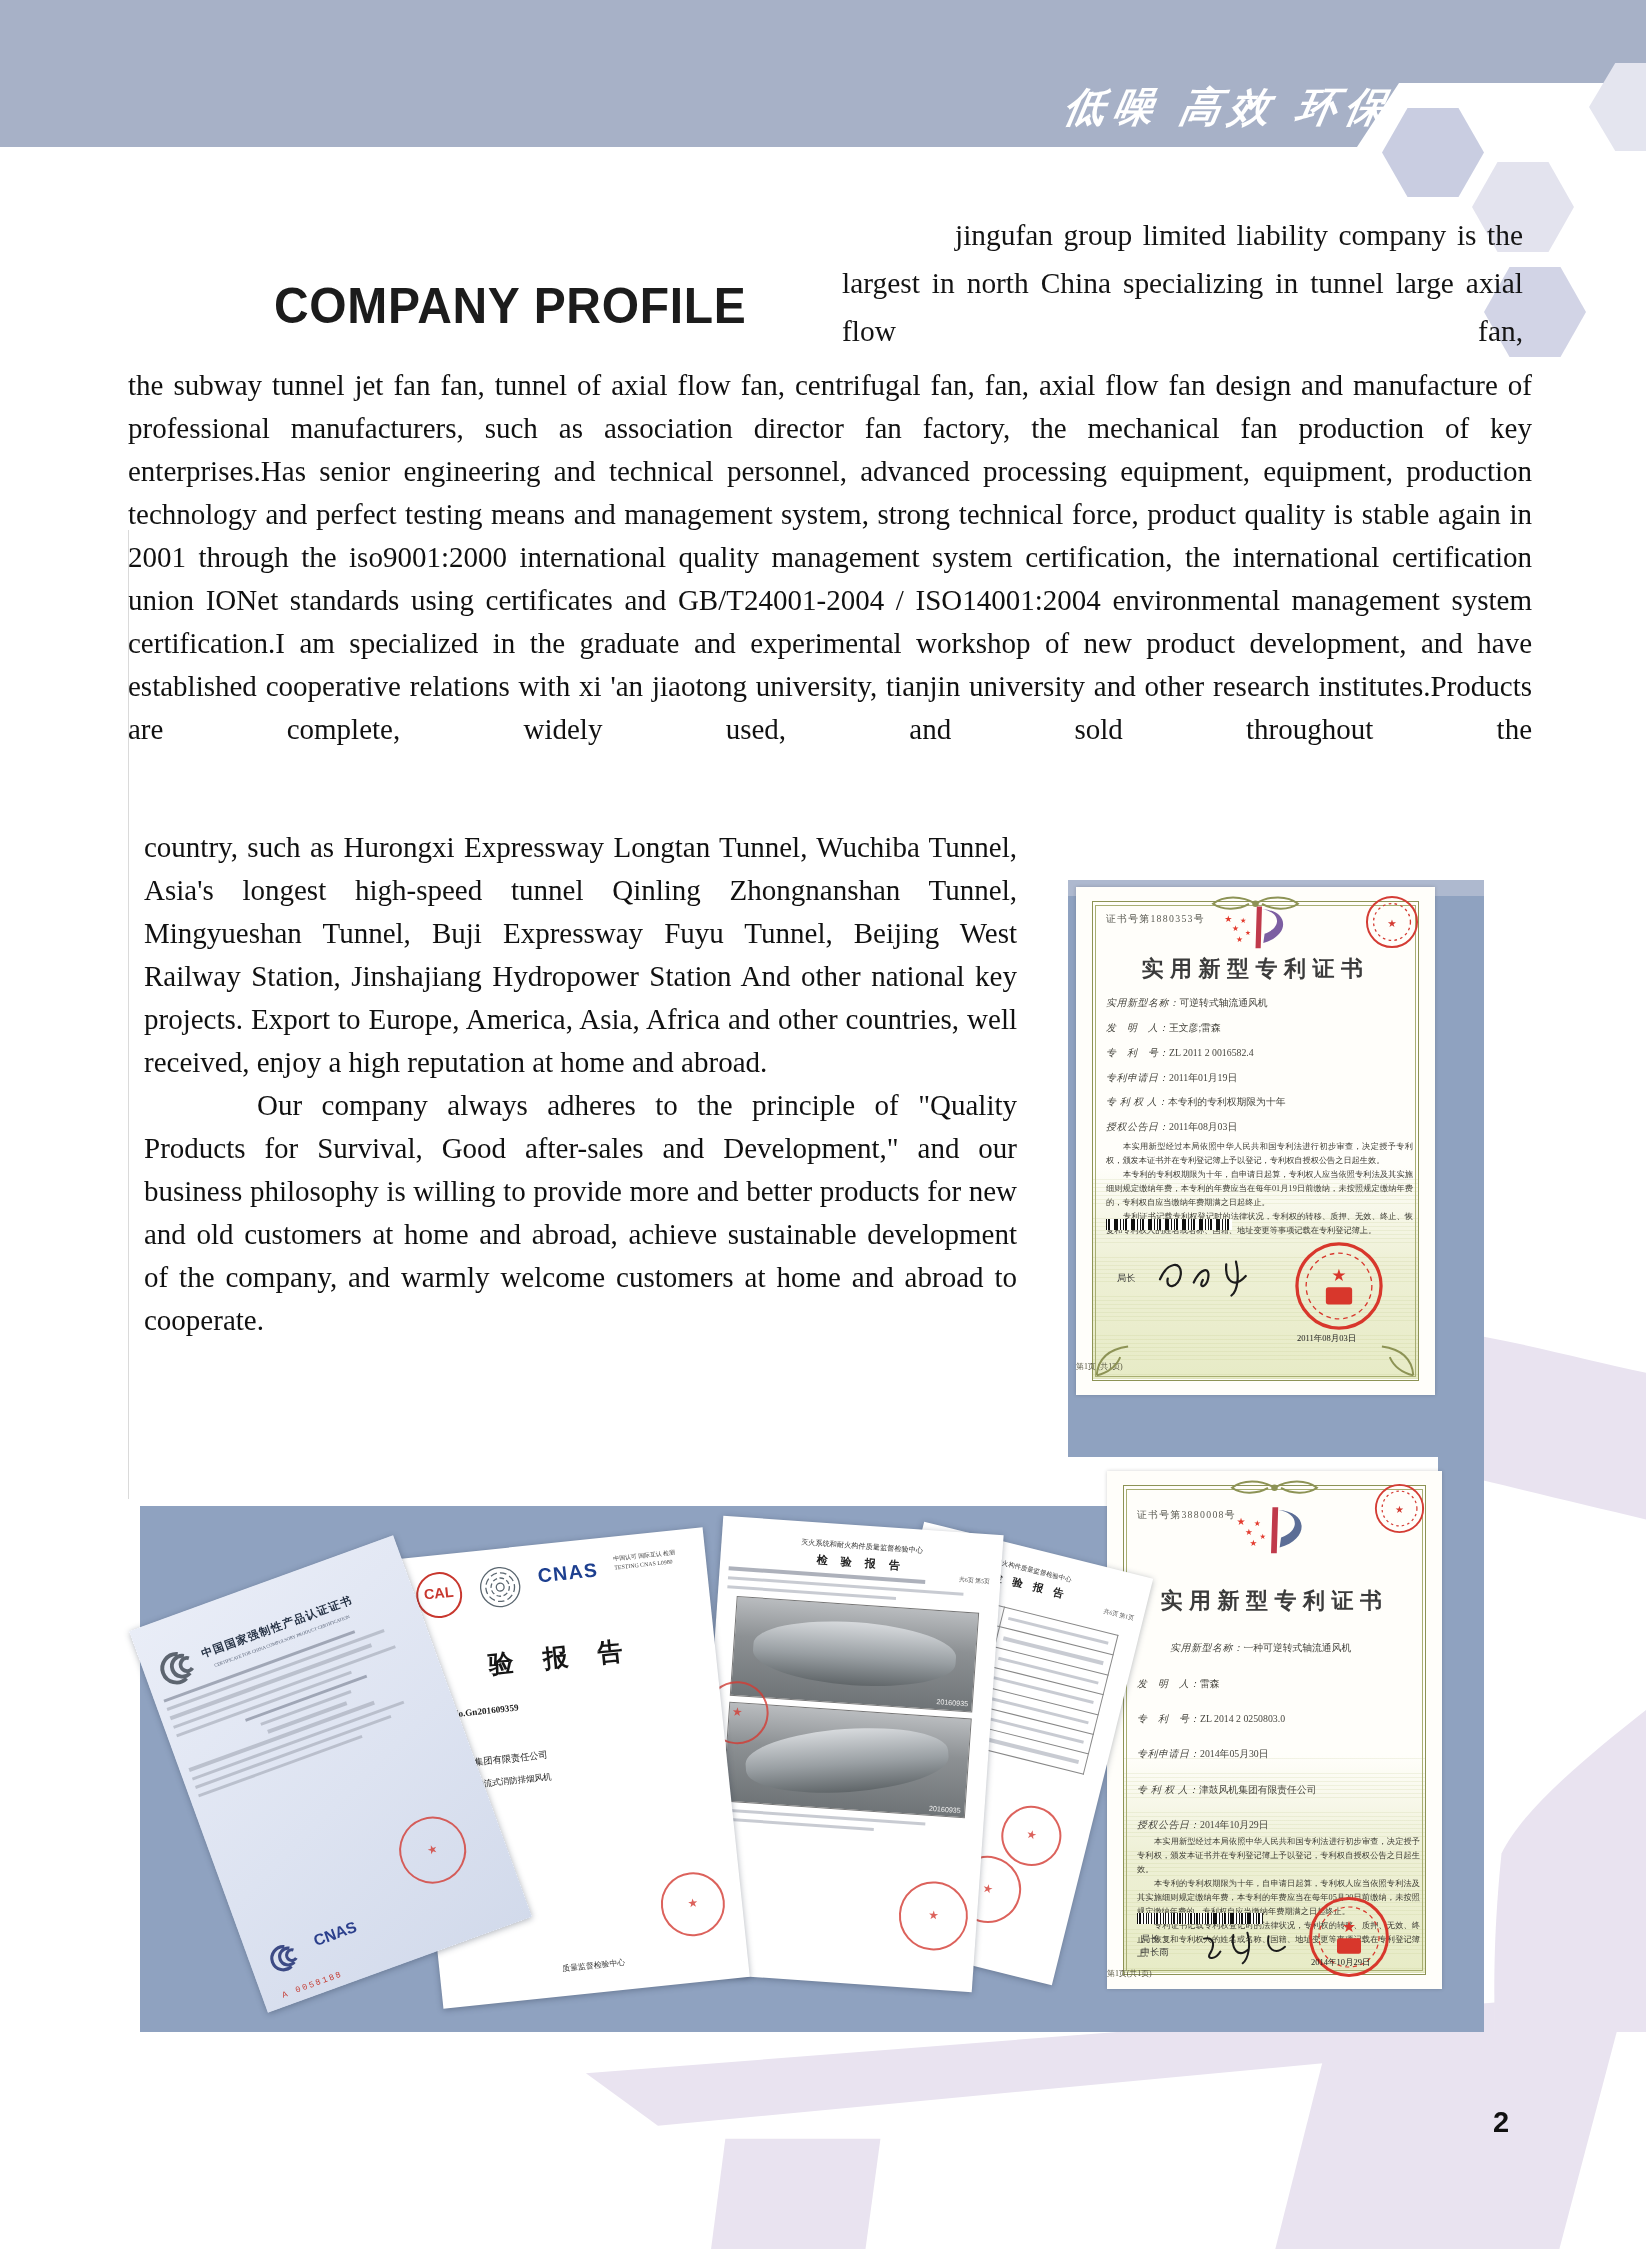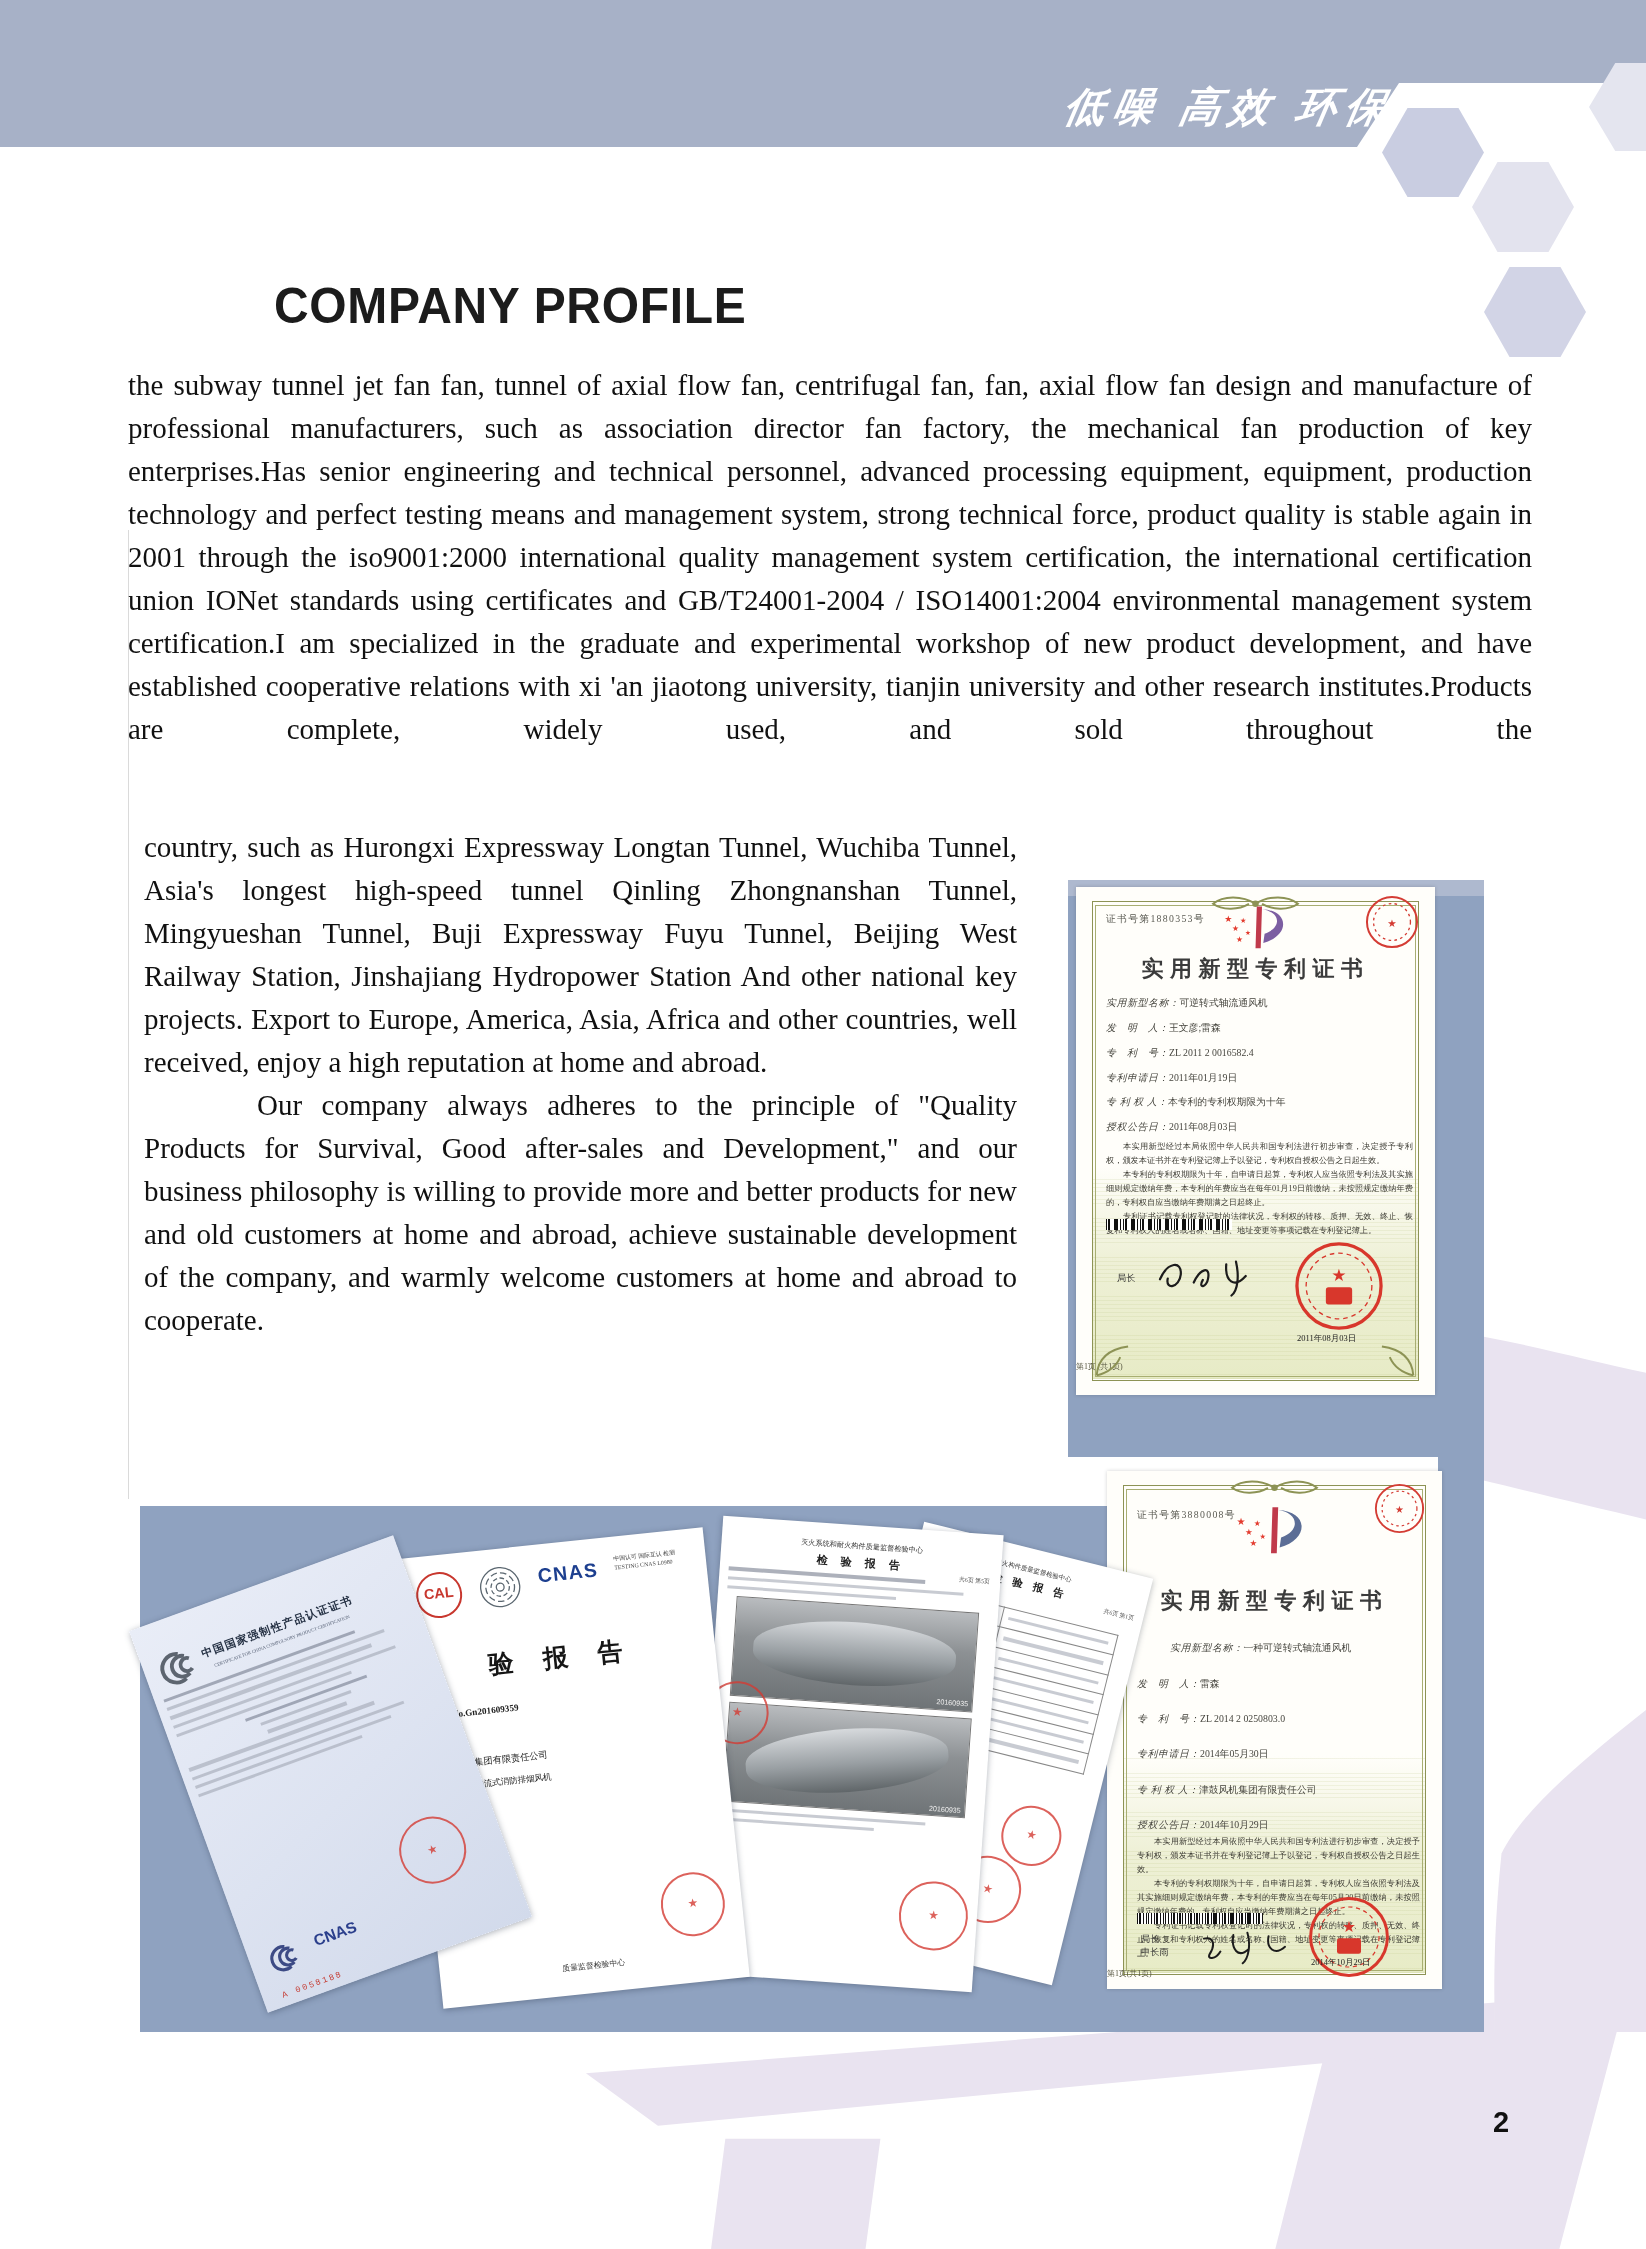--- a/index.html
+++ b/index.html
@@ -91,20 +91,21 @@
 
   <div id="header-band-light" class="abs"></div>
   <div id="header-band" class="abs"></div>
   <div id="slogan" class="abs">低噪 高效 环保</div>
   <div id="hex1" class="hex"></div>
   <div id="hex2" class="hex"></div>
   <div id="hex3" class="hex"></div>
   <div id="hex4" class="hex"></div>
 
   <div id="company-title" class="abs">COMPANY PROFILE</div>
+  <div id="intro-col" class="abs">jingufan group limited liability company is the largest in north China specializing in tunnel large axial flow fan,</div>
   <div id="para-full" class="abs bodytext">the subway tunnel jet fan fan, tunnel of axial flow fan, centrifugal fan, fan, axial flow fan design and manufacture of professional manufacturers, such as association director fan factory, the mechanical fan production of key enterprises.Has senior engineering and technical personnel, advanced processing equipment, equipment, production technology and perfect testing means and management system, strong technical force, product quality is stable again in 2001 through the iso9001:2000 international quality management system certification, the international certification union IONet standards using certificates and GB/T24001-2004 / ISO14001:2004 environmental management system certification.I am specialized in the graduate and experimental workshop of new product development, and have established cooperative relations with xi 'an jiaotong university, tianjin university and other research institutes.Products are complete, widely used, and sold throughout the</div>
   <div id="para-narrow" class="abs bodytext">
     <p class="p1">country, such as Hurongxi Expressway Longtan Tunnel, Wuchiba Tunnel, Asia's longest high-speed tunnel Qinling Zhongnanshan Tunnel, Mingyueshan Tunnel, Buji Expressway Fuyu Tunnel, Beijing West Railway Station, Jinshajiang Hydropower Station And other national key projects. Export to Europe, America, Asia, Africa and other countries, well received, enjoy a high reputation at home and abroad.</p>
     <p class="p2">Our company always adheres to the principle of "Quality Products for Survival, Good after-sales and Development," and our business philosophy is willing to provide more and better products for new and old customers at home and abroad, achieve sustainable development of the company, and warmly welcome customers at home and abroad to cooperate.</p>
   </div>
   <div id="left-rule" class="abs"></div>
 
   <div id="panelA" class="panel"></div>
   <div id="panelA-strip" class="abs"></div>
   <div id="panel-col" class="panel"></div>

